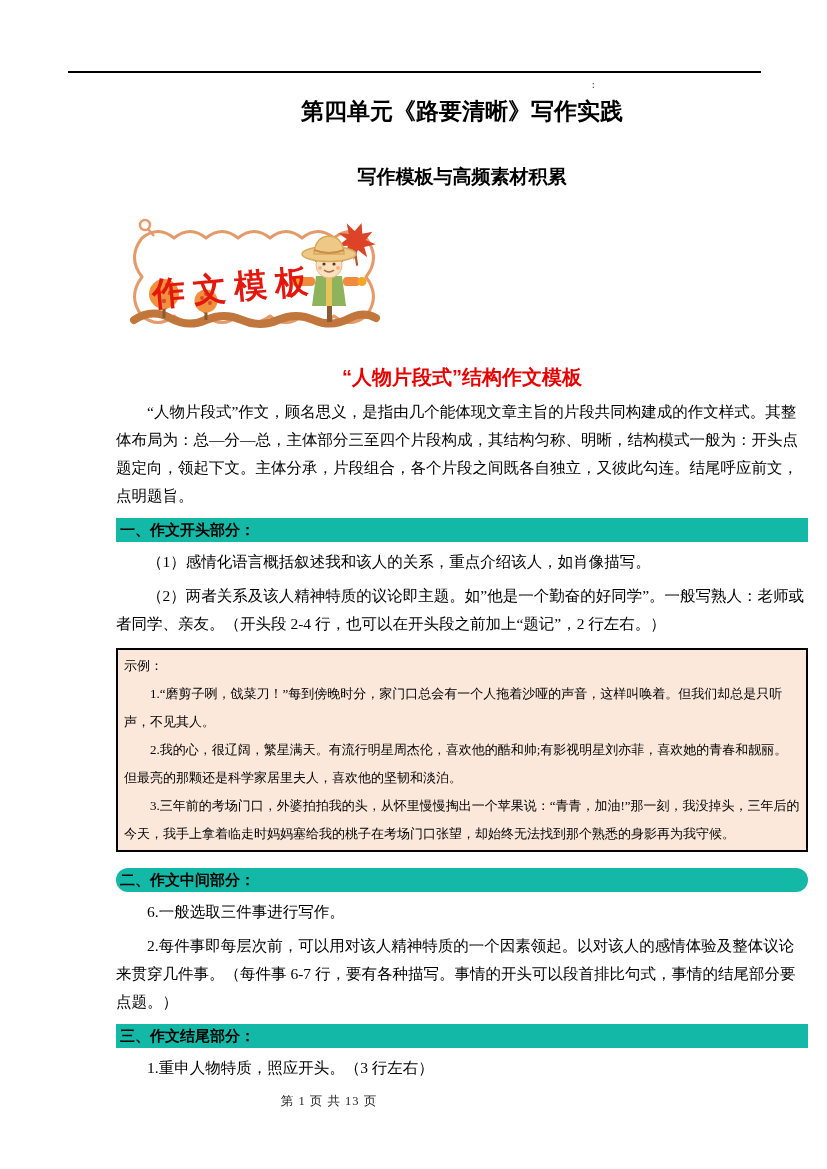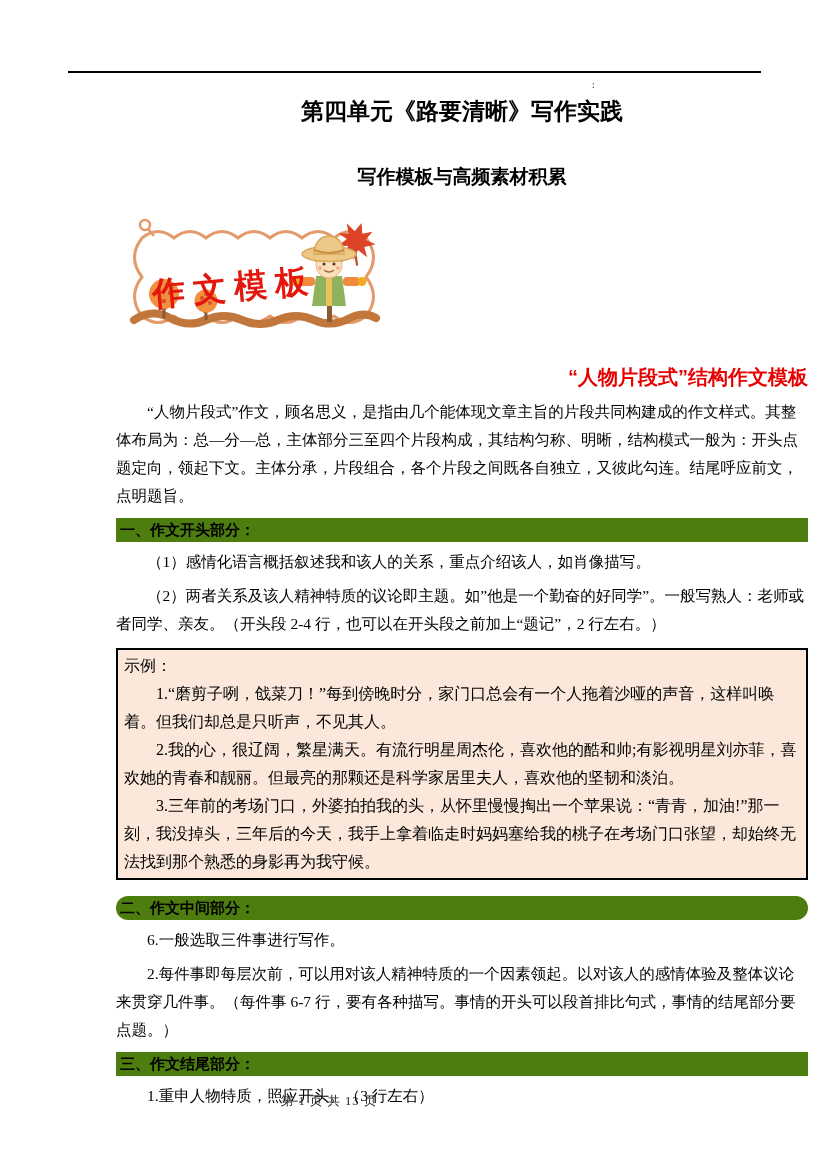--- a/index.html
+++ b/index.html
@@ -30,45 +30,45 @@
   }
   .doc-subtitle {
     margin:34px 0 0 0;
     text-align:center;
     font-family:"Liberation Sans","DejaVu Sans",sans-serif;
     font-weight:bold; font-size:19px; line-height:30px; color:#000;
   }
   .banner { margin:22px 0 0 2px; width:272px; height:124px; }
   .red-heading {
     margin:20px 0 0 0;
-    text-align:right;
+    text-align:center;
     font-family:"Liberation Sans","DejaVu Sans",sans-serif;
     font-weight:bold; font-size:20px; line-height:30px;
     color:#E60000;
   }
   .body-text {
     font-size:15.5px; line-height:28px; margin:6px 0;
     text-indent:2em;
   }
   .intro { margin-top:6px; }
   .section-bar {
     margin-top:8px;
-    background:#4d7c0f;
+    background:#14b8a6;
     font-family:"Liberation Sans","DejaVu Sans",sans-serif;
     font-weight:bold; font-size:15px; line-height:24px;
     padding:0 4px; color:#000;
   }
   .section-bar.gap { margin-top:16px;border-radius:12px; }
   .example-box {
     margin-top:10px;
     border:2px solid #000;
     background:#FBE8DB;
     padding:2px 6px;
   }
-  .example-box p { margin:0; font-size:16px; line-height:28px; text-indent:2em; }
+  .example-box p { margin:0; font-size:13px; line-height:28px; text-indent:2em; }
   .example-box p.example-label { text-indent:0; }
   .page-footer {
     position:absolute; left:0; top:1093px; width:658px;
     text-align:center; font-size:12.5px; color:#222;
     letter-spacing:1px;
   }
 </style>
 </head>
 <body>
 

